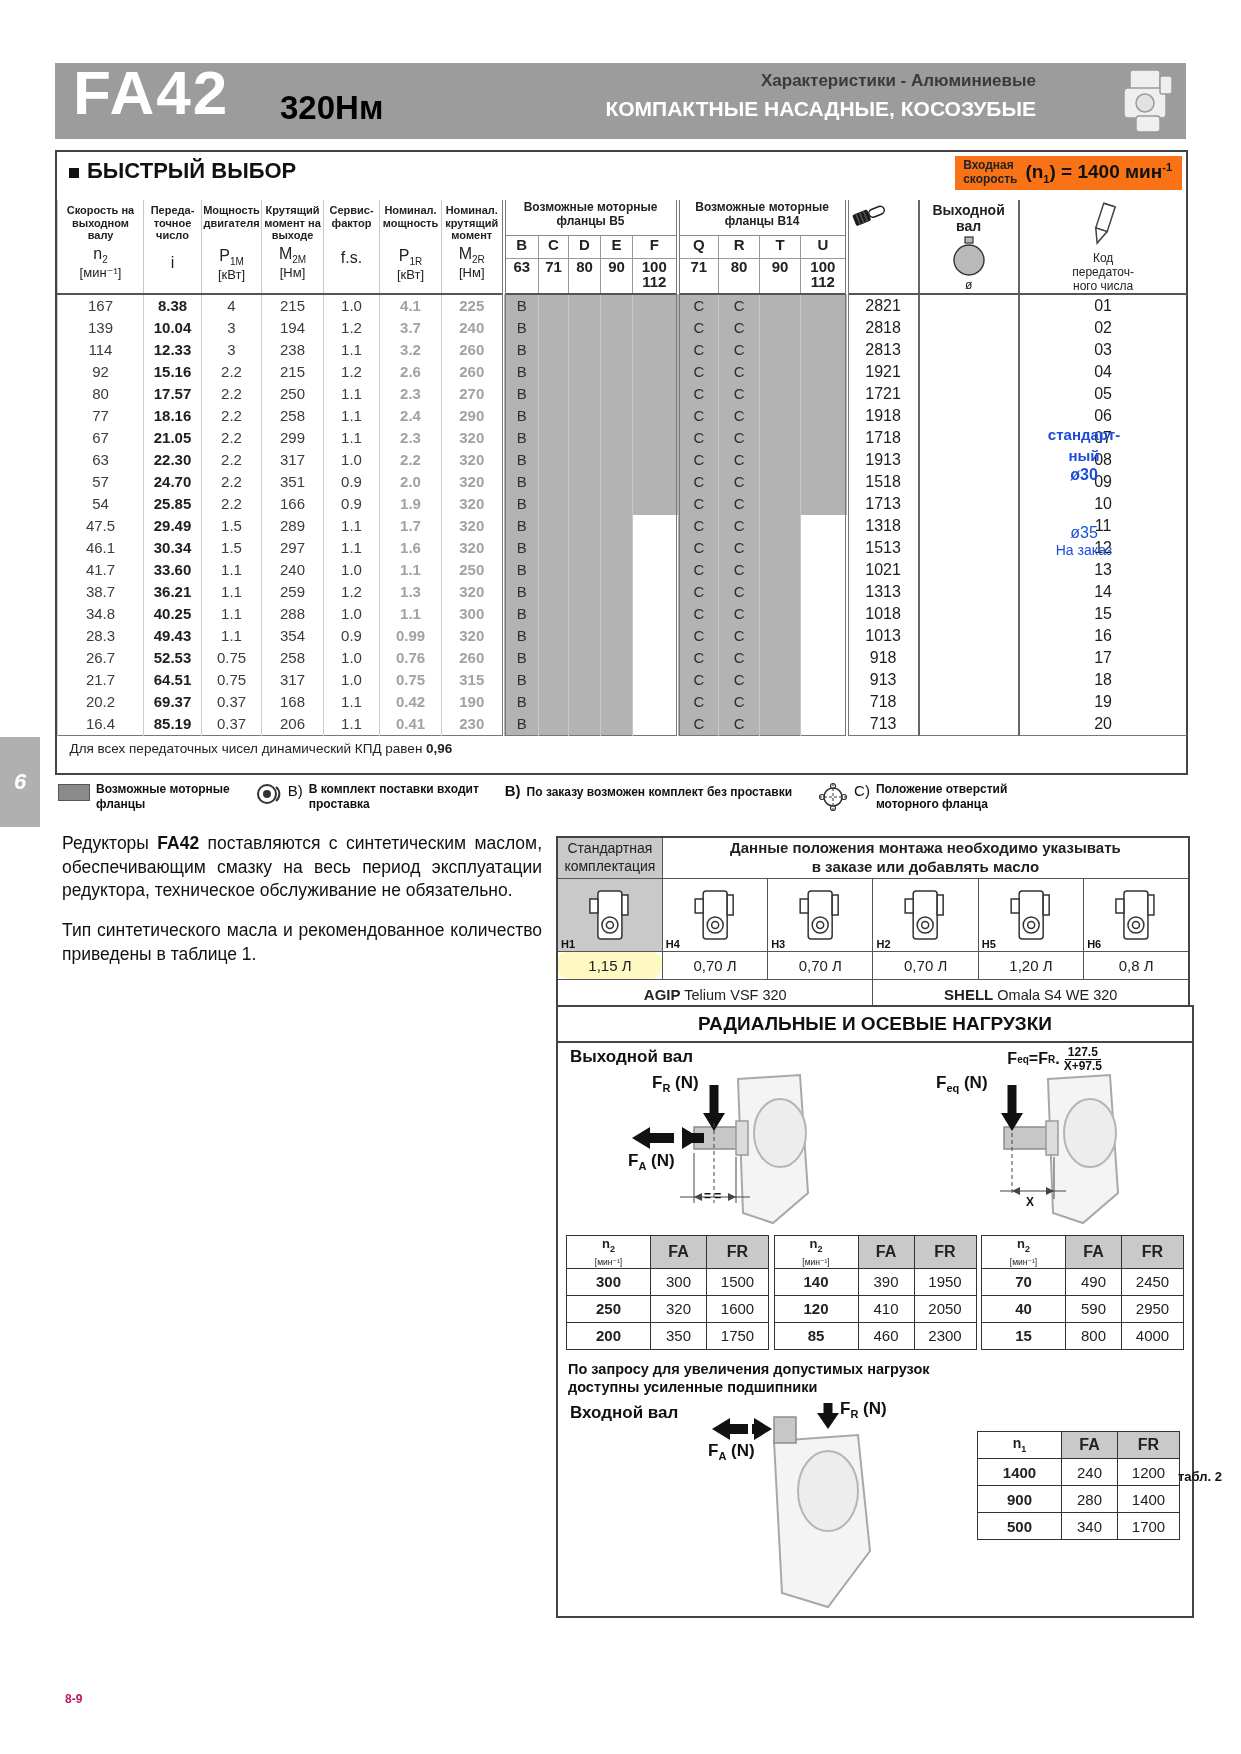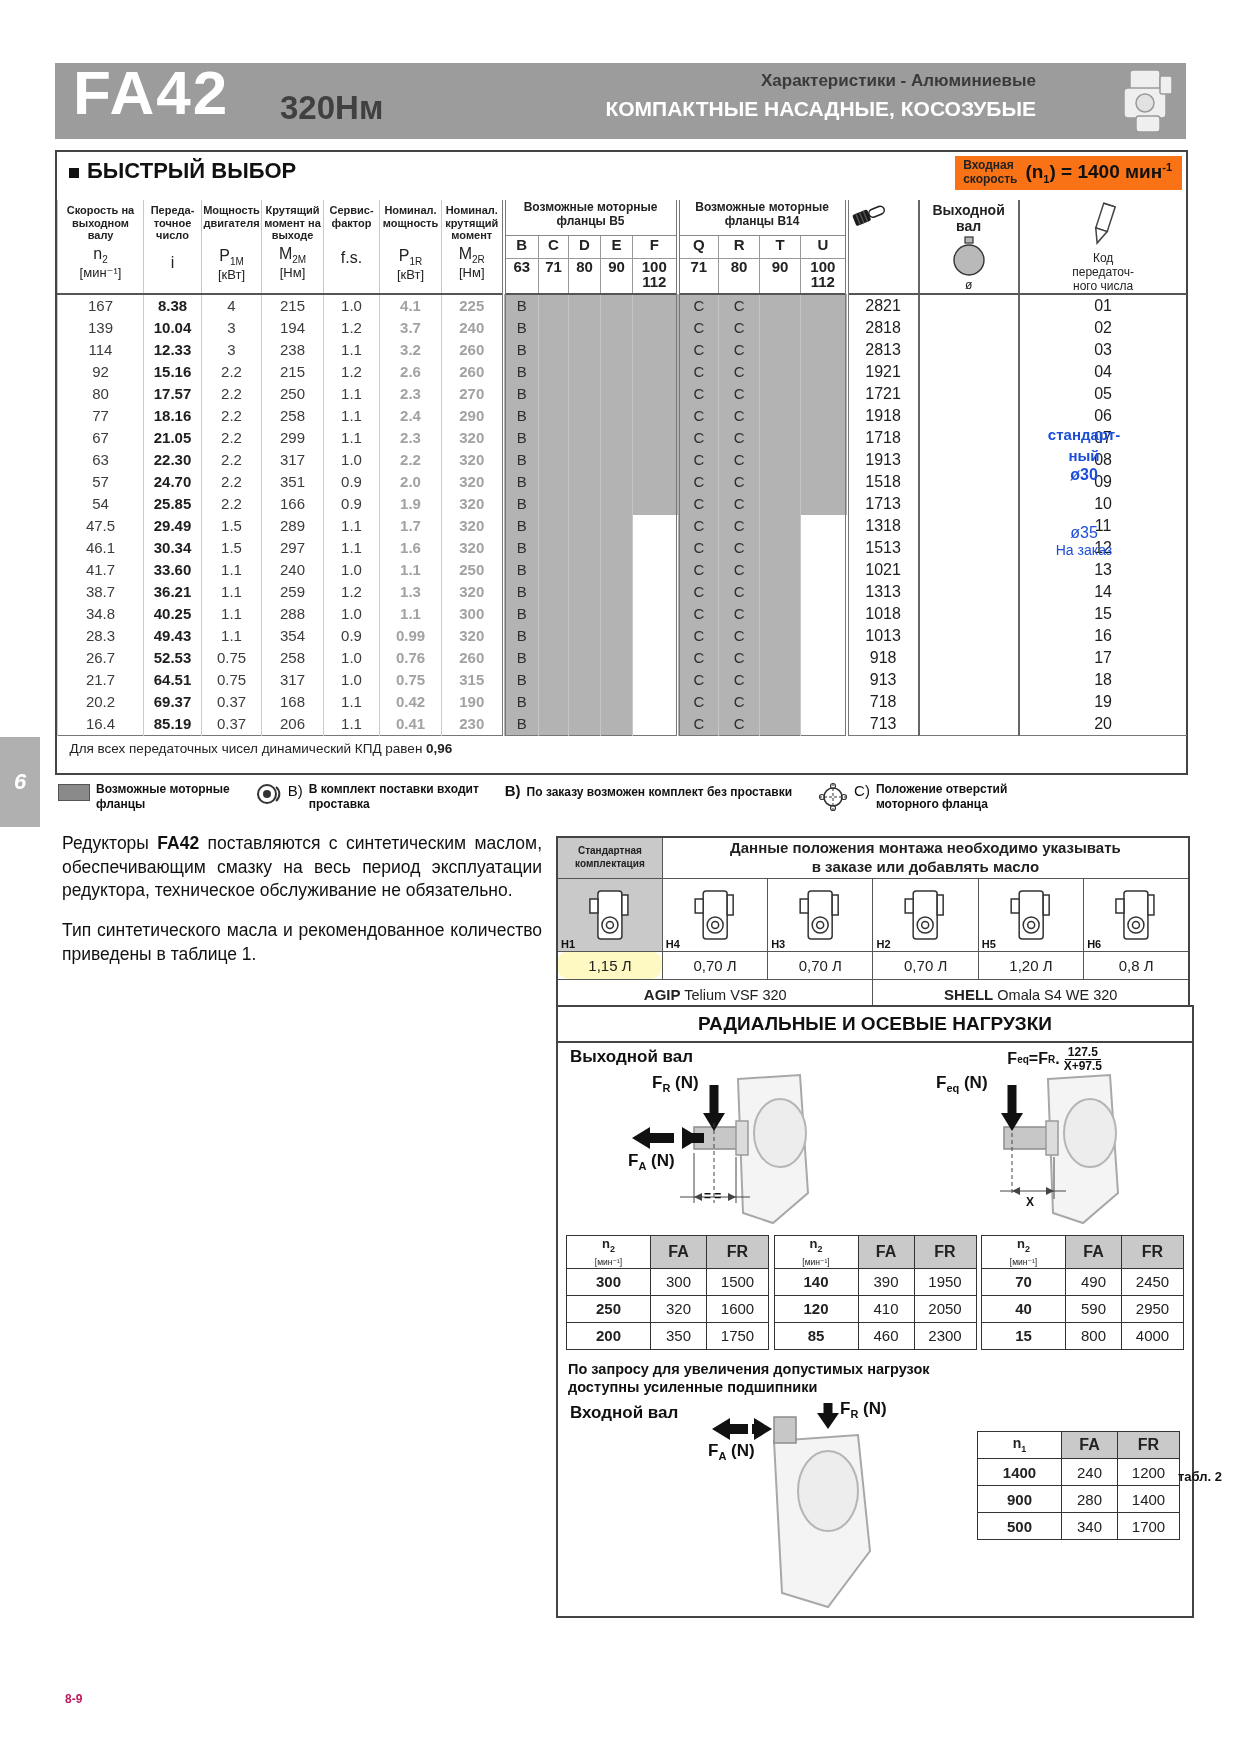--- a/index.html
+++ b/index.html
@@ -5,21 +5,21 @@
   html,body{margin:0;padding:0;}
   body{
     width:1241px;height:1754px;position:relative;background:#fff;
     font-family:"Liberation Sans","DejaVu Sans",sans-serif;color:#222;overflow:hidden;
   }
   .abs{position:absolute;}
   .pre{white-space:pre-line;}
   
   .topbar{left:55px;top:63px;width:1131px;height:76px;background:#9c9c9c;}
   .topbar .model{position:absolute;left:18px;top:-6px;font-size:62px;font-weight:bold;color:#fff;letter-spacing:2px;}
-  .topbar .torque{position:absolute;left:225px;top:26px;font-size:33px;font-weight:bold;color:#404040;}
+  .topbar .torque{position:absolute;left:225px;top:26px;font-size:33px;font-weight:bold;color:#000000;}
   .topbar .sub1{position:absolute;right:150px;top:8px;font-size:17px;font-weight:bold;color:#3a3a3a;}
   .topbar .sub2{position:absolute;right:150px;top:34px;font-size:21px;font-weight:bold;color:#fff;}
   .topbar .gearlogo{position:absolute;right:8px;top:3px;}
   
   .quickbox{left:55px;top:150px;width:1129px;border:2px solid #444;background:#fff;}
   .quicktitle{height:36px;position:relative;}
   .quicktitle .t{position:absolute;left:12px;top:6px;font-size:22px;font-weight:bold;color:#111;}
   .quicktitle .bullet{display:inline-block;width:10px;height:10px;background:#111;margin-right:8px;}
   .speedbox{position:absolute;top:4px;right:4px;background:#f97316;padding:3px 10px 3px 8px;display:flex;align-items:center;gap:8px;}
   .speedbox .lbl{font-size:12px;font-weight:bold;line-height:1.15;color:#222;}
@@ -62,21 +62,21 @@
   
   .sidetab{left:0;top:737px;width:40px;height:90px;background:#b0b0b0;display:flex;align-items:center;justify-content:center;
            font-size:22px;font-weight:bold;font-style:italic;color:#fff;}
   
   .paras{left:62px;top:832px;width:480px;font-size:17.5px;line-height:1.35;color:#111;text-align:justify;}
   .paras p{margin:0 0 16px 0;}
   
   .t1wrap{left:556px;top:836px;width:634px;}
   table.t1{border-collapse:collapse;width:100%;border:2px solid #444;table-layout:fixed;}
   table.t1 td{border:1px solid #555;text-align:center;vertical-align:middle;}
-  td.t1std{background:#c9c9c9;font-size:10px;font-weight:bold;line-height:1.25;}
+  td.t1std{background:#c9c9c9;font-size:14px;font-weight:normal;line-height:1.25;}
   td.t1head{font-size:15px;font-weight:bold;line-height:1.25;}
   td.pcell{height:72px;position:relative;padding:0;}
   td.pcell.shaded{background:#c9c9c9;}
   .hlabel{position:absolute;left:3px;bottom:1px;font-size:11px;font-weight:bold;color:#111;}
   td.vol{height:25px;font-size:15px;color:#222;}
   td.vol.shaded{background:#fef9c3;border-radius:12px;}
   td.oil{height:27px;font-size:14.5px;}
   td.oil b{font-size:15px;}
   .t1cap{text-align:right;font-size:13px;font-weight:bold;margin-top:3px;color:#111;}
   

